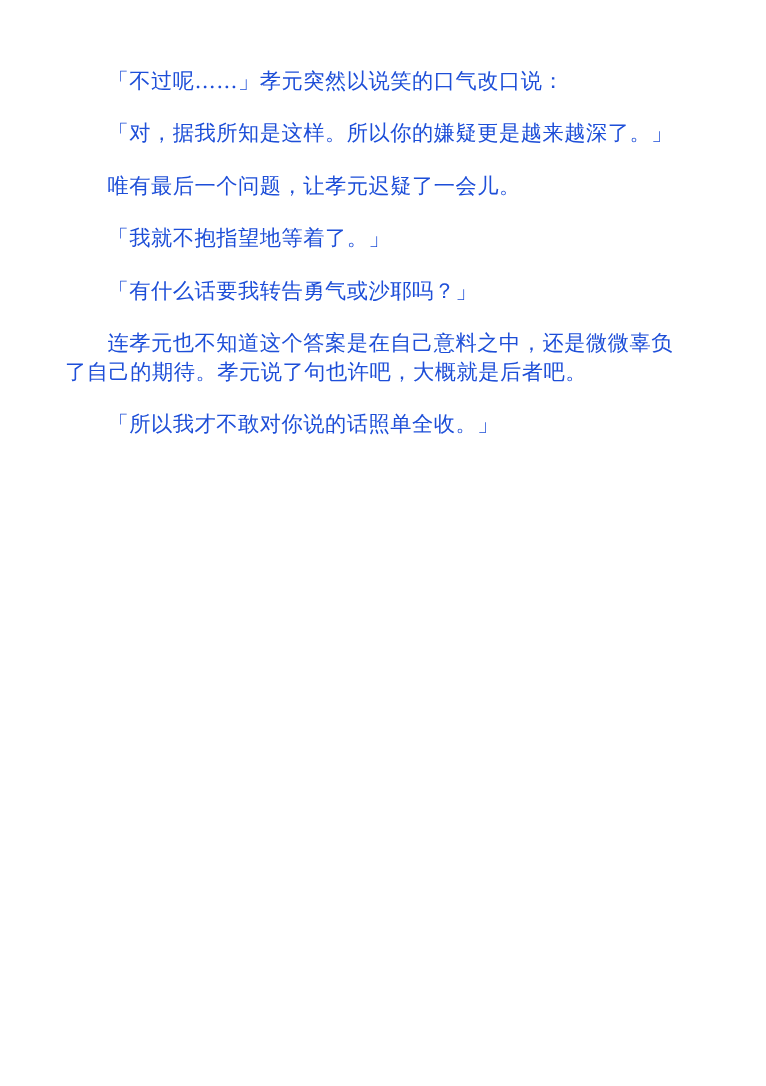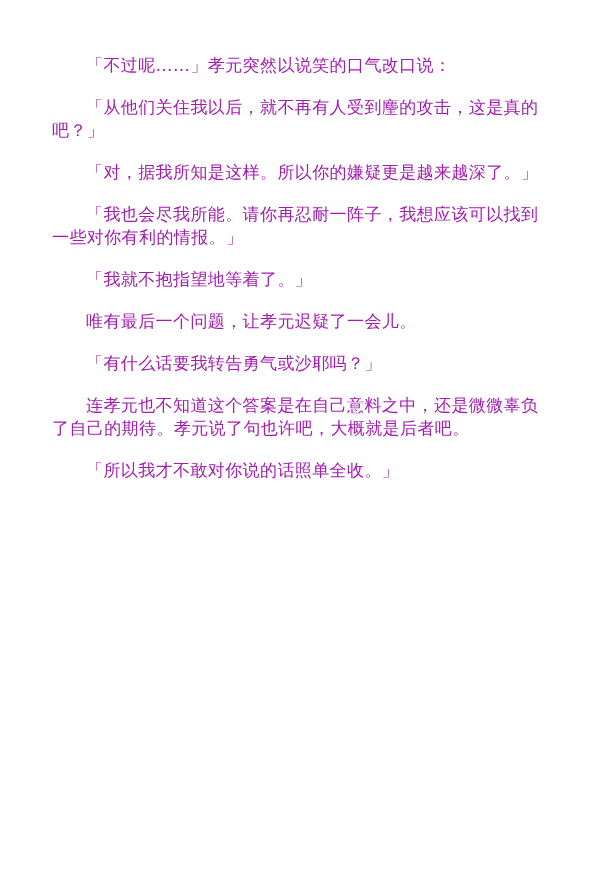--- a/index.html
+++ b/index.html
@@ -14,34 +14,32 @@
     position: relative;
   }
   .page {
     position: absolute;
     left: 52px;
     top: 54px;
     width: 488px;
     font-family: "DejaVu Serif", "Liberation Serif", serif;
     font-size: 17px;
     line-height: 23px;
-    color: #a21caf;
+    color: #1d4ed8;
   }
   .para {
     margin: 0 0 19px 0;
     text-indent: 34px;
     letter-spacing: 0.4px;
   }
 </style>
 </head>
 <body>
 
 <div class="page">
   <p class="para">「不过呢……」孝元突然以说笑的口气改口说：</p>
-  <p class="para">「从他们关住我以后，就不再有人受到麈的攻击，这是真的吧？」</p>
   <p class="para">「对，据我所知是这样。所以你的嫌疑更是越来越深了。」</p>
-  <p class="para">「我也会尽我所能。请你再忍耐一阵子，我想应该可以找到一些对你有利的情报。」</p>
+  <p class="para">唯有最后一个问题，让孝元迟疑了一会儿。</p>
   <p class="para">「我就不抱指望地等着了。」</p>
-  <p class="para">唯有最后一个问题，让孝元迟疑了一会儿。</p>
   <p class="para">「有什么话要我转告勇气或沙耶吗？」</p>
   <p class="para">连孝元也不知道这个答案是在自己意料之中，还是微微辜负了自己的期待。孝元说了句也许吧，大概就是后者吧。</p>
   <p class="para">「所以我才不敢对你说的话照单全收。」</p>
 </div>
 
 </body></html>

